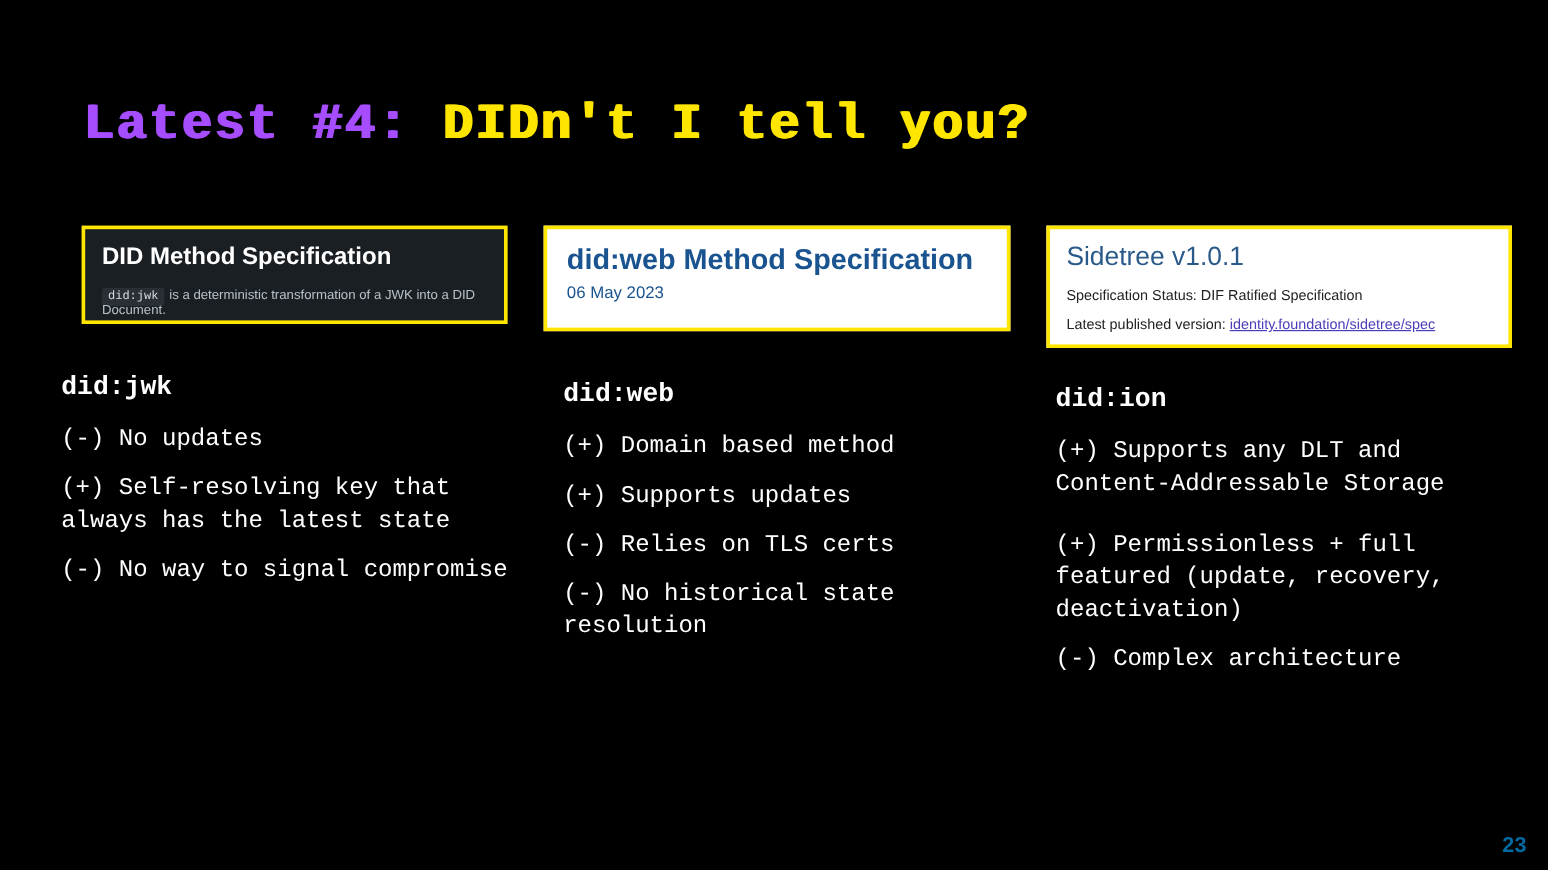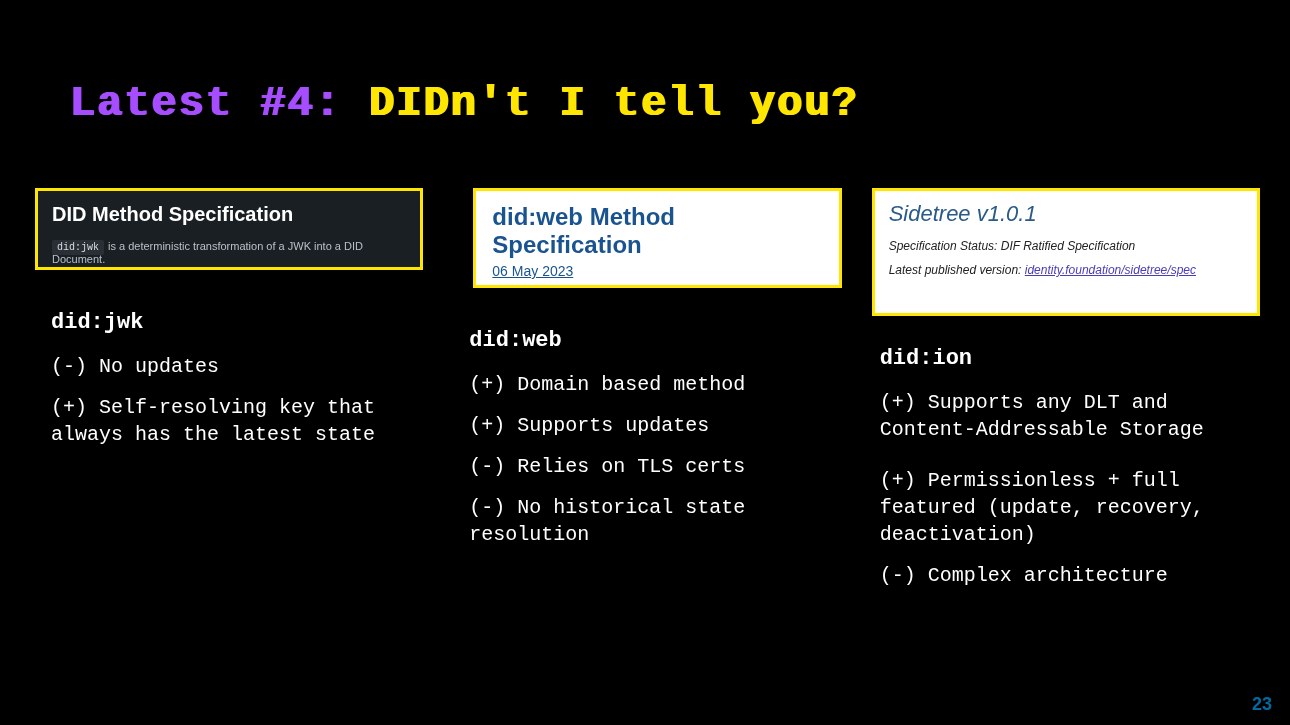--- a/index.html
+++ b/index.html
@@ -43,20 +43,21 @@
   }
   .card {
     border: 3px solid #ffe600;
     margin-bottom: 40px;
     display: block;
   }
   .card-dark {
     background: #1a1f24;
     padding: 12px 14px 14px 14px;
     height: 82px;
+    margin-left: 33px;
   }
   .card-dark-title {
     color: #fff;
     font-family: Arial, Helvetica, sans-serif;
     font-weight: bold;
     font-size: 20px;
     margin-bottom: 14px;
   }
   .card-dark-sub {
     color: #b8c0c8;
@@ -68,41 +69,38 @@
     color: #d8dde3;
     font-family: 'Courier New', monospace;
     font-size: 10px;
     padding: 2px 5px;
     border-radius: 2px;
     margin-right: 4px;
   }
   .card-white {
     background: #fff;
     padding: 12px 16px 14px 16px;
-    height: 100px;
-    margin-left: 20px;
+    height: 88px;
   }
   .card-white-title {
     color: #1a5490;
     font-family: Arial, Helvetica, sans-serif;
     font-weight: bold;
     font-size: 24px;
     margin-bottom: 4px;
   }
   .card-white-date {
     color: #1a5490;
     font-family: Arial, Helvetica, sans-serif;
     font-size: 14px;
-    text-decoration: underline;
   }
   .card-sidetree {
     background: #fff;
     padding: 10px 14px 10px 14px;
-    height: 128px;
-    font-style: italic;
+    height: 102px;
   }
   .sidetree-title {
     color: #2a5a8a;
     font-family: Arial, Helvetica, sans-serif;
     font-size: 22px;
     margin-bottom: 12px;
   }
   .sidetree-line {
     color: #222;
     font-family: Arial, Helvetica, sans-serif;
@@ -149,20 +147,21 @@
   <div class="col">
     <div class="card card-dark">
       <div class="card-dark-title">DID Method Specification</div>
       <div class="card-dark-sub">
         <span class="code-chip">did:jwk</span><span>is a deterministic transformation of a JWK into a DID Document.</span>
       </div>
     </div>
     <div class="method-name">did:jwk</div>
     <div class="bullet">(-) No updates</div>
     <div class="bullet">(+) Self-resolving key that always has the latest state</div>
+    <div class="bullet">(-) No way to signal compromise</div>
   </div>
 
   <div class="col">
     <div class="card card-white">
       <div class="card-white-title">did:web Method Specification</div>
       <div class="card-white-date">06 May 2023</div>
     </div>
     <div class="method-name">did:web</div>
     <div class="bullet">(+) Domain based method</div>
     <div class="bullet">(+) Supports updates</div>

